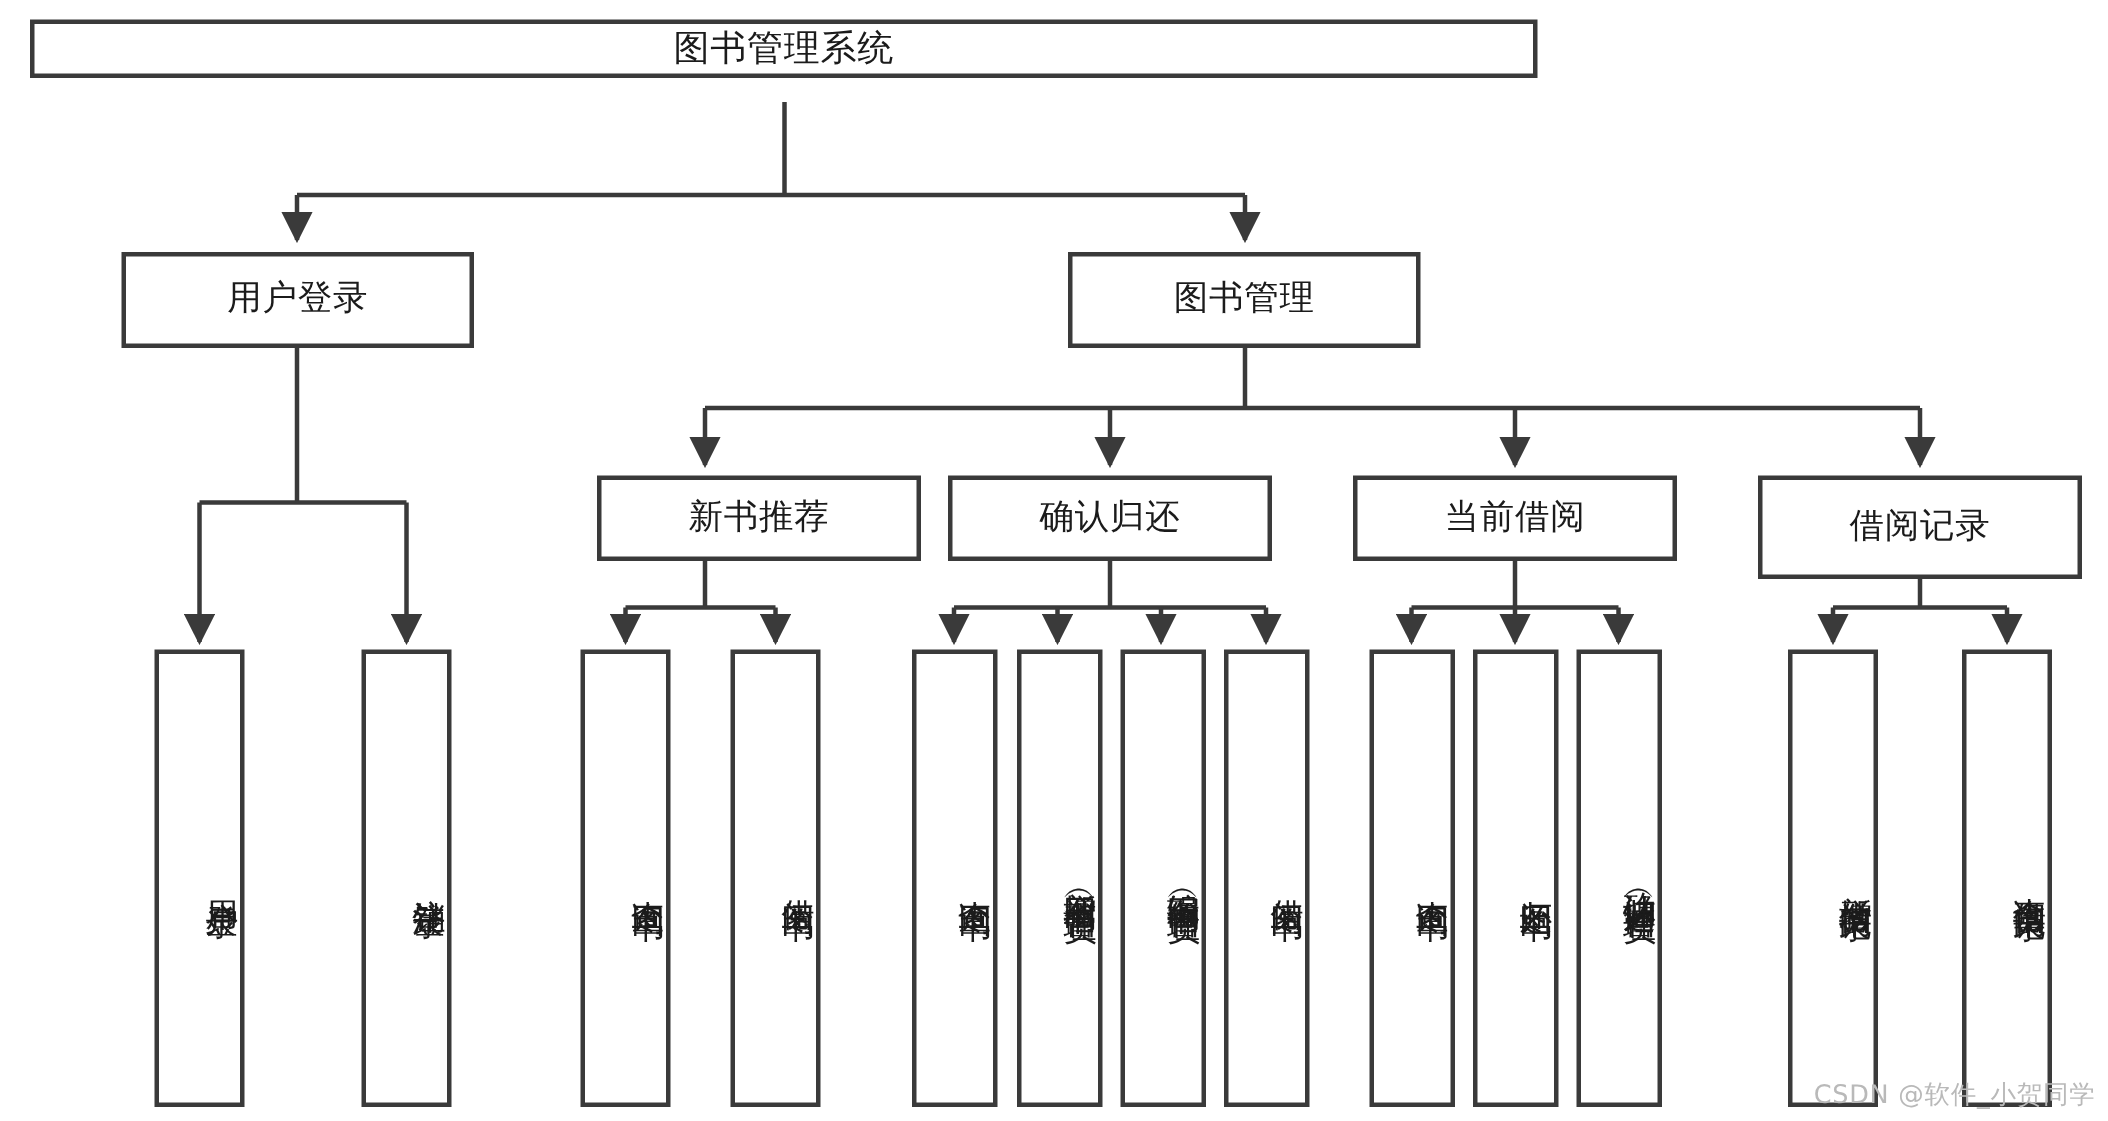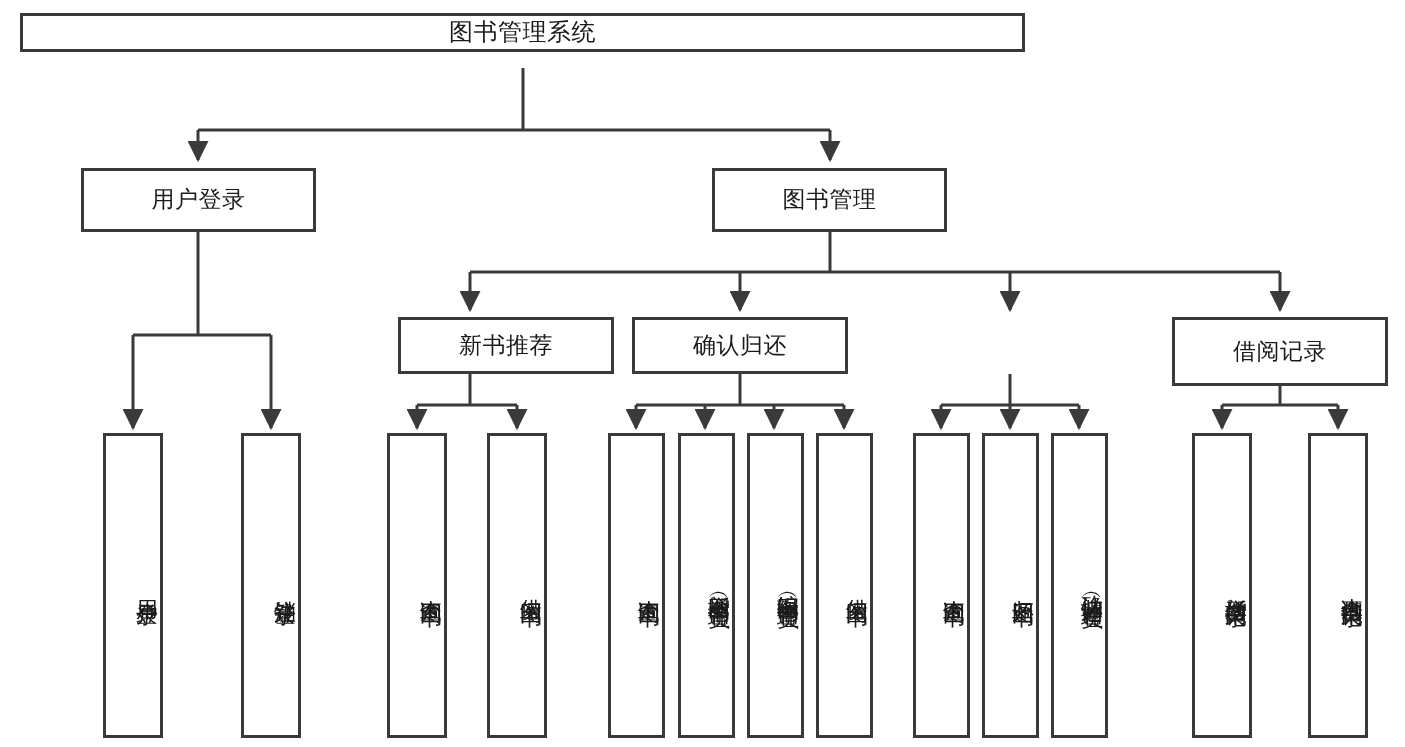--- a/index.html
+++ b/index.html
@@ -135,20 +135,23 @@
   <div class="node h" style="left:712px; top:168px; width:235px; height:64px;">
     <span class="txt">图书管理</span>
   </div>
 
   <div class="node h" style="left:362px; top:317px; width:216px; height:57px;margin-left:36px;">
     <span class="txt">新书推荐</span>
   </div>
   <div class="node h" style="left:632px; top:317px; width:216px; height:57px;">
     <span class="txt">确认归还</span>
   </div>
+  <div class="node h" style="left:902px; top:317px; width:216px; height:57px;">
+    <span class="txt">当前借阅</span>
+  </div>
   <div class="node h" style="left:1172px; top:317px; width:216px; height:69px;">
     <span class="txt">借阅记录</span>
   </div>
 
   <div class="node v" style="left:103px; top:433px; width:60px; height:305px;">
     <span class="txt">用户登录</span>
   </div>
   <div class="node v" style="left:241px; top:433px; width:60px; height:305px;">
     <span class="txt">注销登录</span>
   </div>
@@ -183,13 +186,14 @@
     <span class="txt">确认归还（管理员）</span>
   </div>
 
   <div class="node v" style="left:1192px; top:433px; width:60px; height:305px;">
     <span class="txt">新增借阅记录</span>
   </div>
   <div class="node v" style="left:1308px; top:433px; width:60px; height:305px;">
     <span class="txt">查询借阅记录</span>
   </div>
 
+  <div class="watermark">CSDN @软件_小贺同学</div>
 </div>
 
 </body></html>

